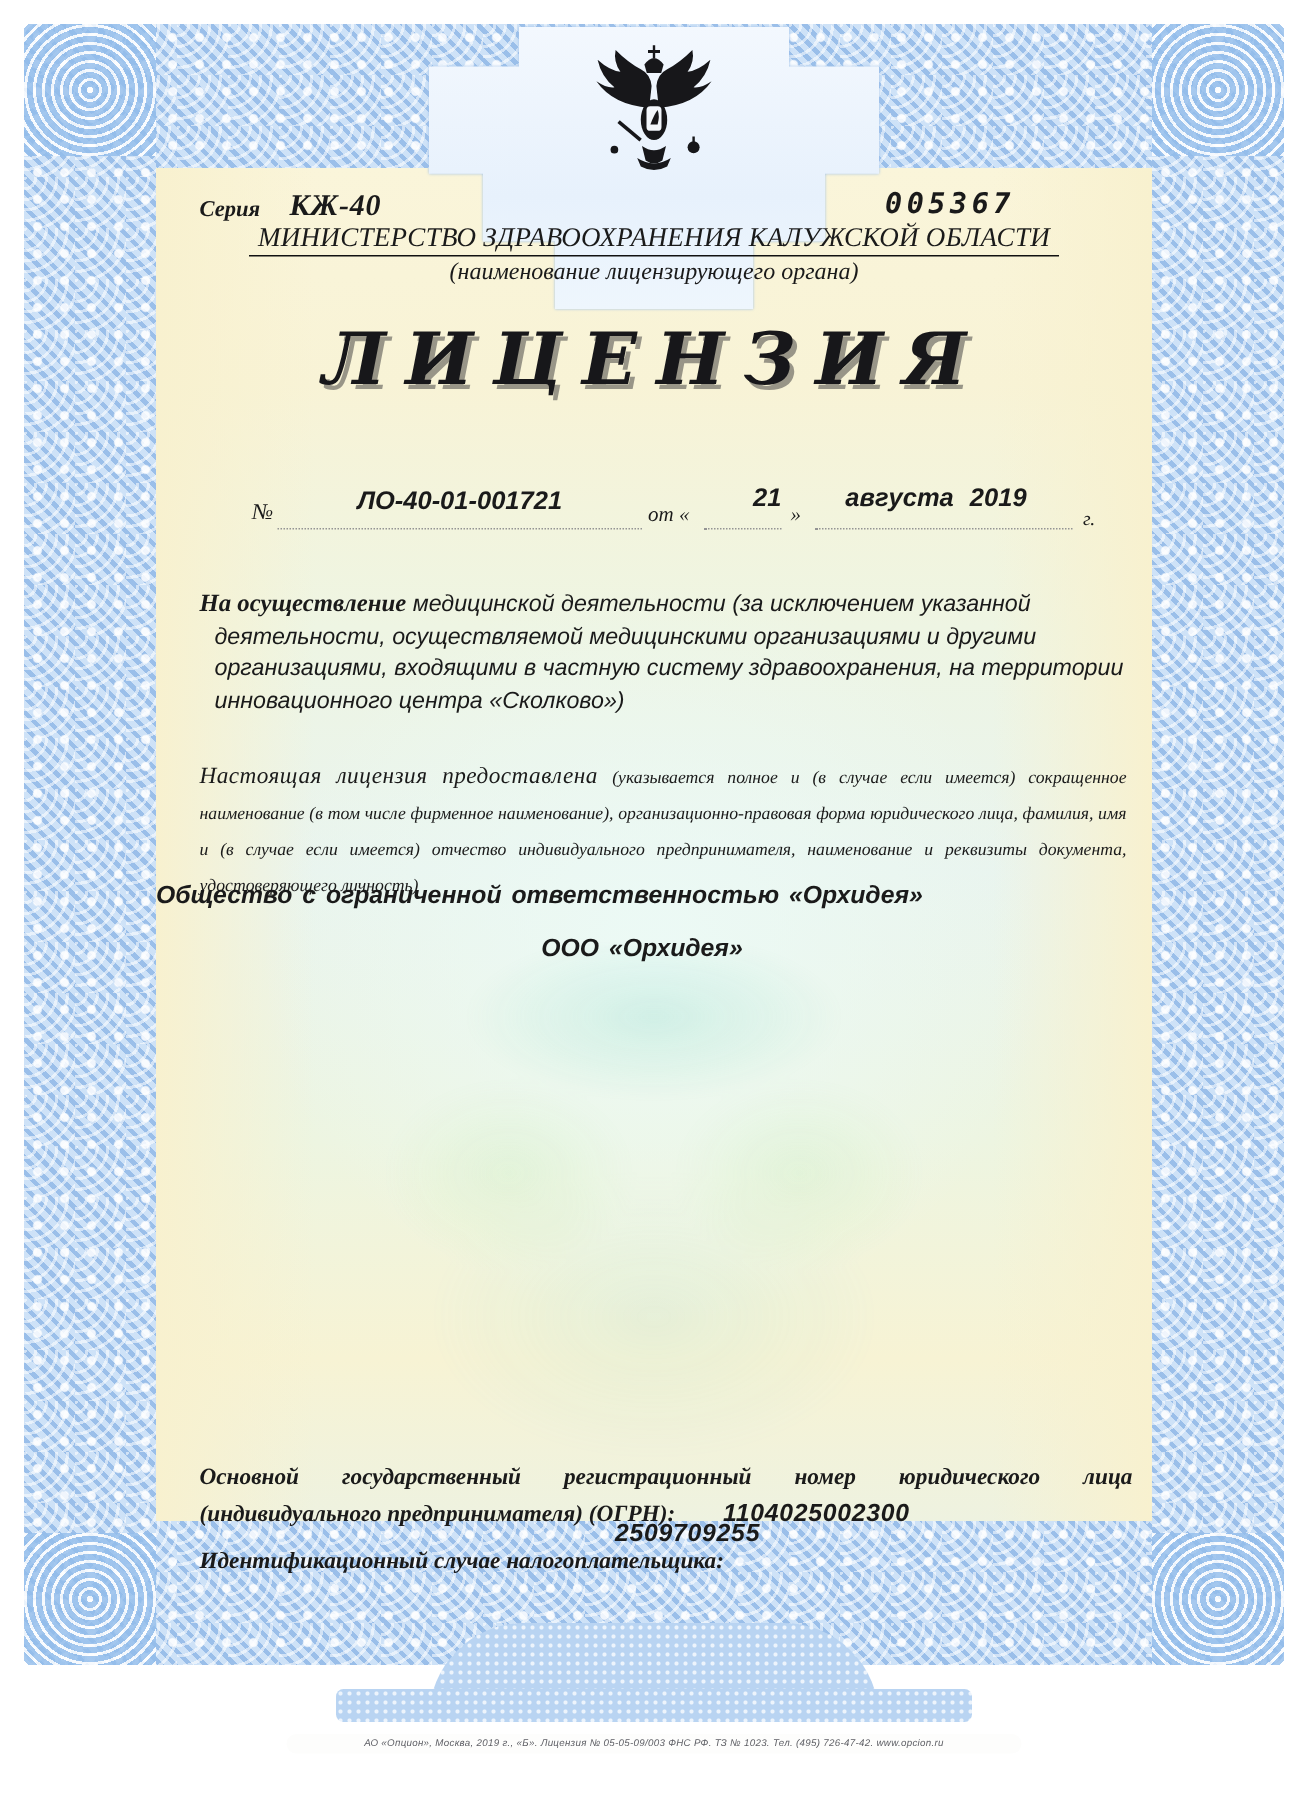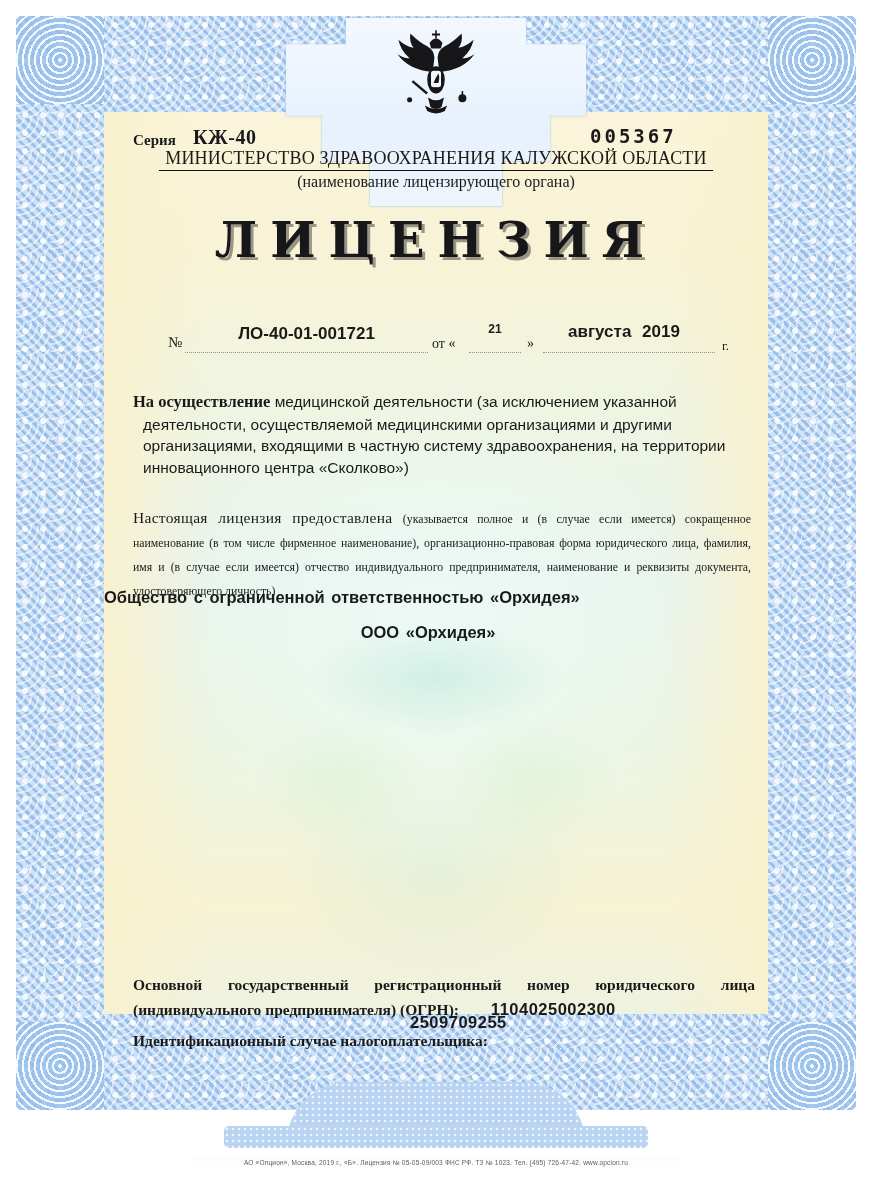--- a/index.html
+++ b/index.html
@@ -1,17 +1,17 @@
 <!DOCTYPE html>
 <html><head>
 <meta charset="utf-8">
 <style>
   html,body{margin:0;padding:0;background:#ffffff;}
   body{width:872px;height:1200px;overflow:hidden;font-family:"Liberation Serif",serif;color:#1a1a1a;}
-  .page{position:relative;width:872px;height:1124px;background:#ffffff;}
+  .page{position:relative;width:872px;height:1124px;background:#ffffff;font-style:italic;}
 
   
   .band{position:absolute;background-color:#aecdf0;
     background-image:
       radial-gradient(circle at 9px 9px, rgba(255,255,255,.85) 2.5px, transparent 3.5px),
       repeating-radial-gradient(circle at 0 0, rgba(255,255,255,.55) 0 2px, transparent 2px 7px),
       repeating-linear-gradient(45deg, rgba(138,179,228,.55) 0 3px, rgba(223,237,251,.65) 3px 7px);
     background-size:18px 18px, 34px 34px, 100% 100%;}
   .band-top{left:16px;top:16px;right:16px;height:96px;border-radius:10px 10px 0 0;}
   .band-bottom{left:16px;bottom:14px;right:16px;height:96px;border-radius:0 0 10px 10px;}
@@ -62,21 +62,21 @@
   .authority-caption{left:104px;right:104px;top:173px;text-align:center;font-size:16px;}
   .doc-title{left:104px;right:104px;top:212px;text-align:center;font-family:"DejaVu Serif",serif;font-weight:bold;
     font-size:48px;letter-spacing:13px;color:#17171a;text-shadow:3px 3px 0 rgba(35,35,40,.45);}
 
   .no-label{left:168px;top:334px;font-size:15px;}
   .dotline{height:0;border-bottom:1.5px dotted #949494;}
   .lic-line{left:185px;top:352px;width:243px;}
   .lic-number{left:185px;top:324px;width:243px;text-align:center;font-family:"Liberation Sans",sans-serif;font-weight:bold;font-size:17px;}
   .date-ot{left:432px;top:336px;font-size:14px;}
   .day-line{left:469px;top:352px;width:52px;}
-  .day-value{left:469px;top:322px;width:52px;text-align:center;font-family:"Liberation Sans",sans-serif;font-weight:bold;font-size:12px;}
+  .day-value{left:469px;top:322px;width:52px;text-align:right;font-family:"Liberation Sans",sans-serif;font-weight:bold;font-size:17px;}
   .quote-close{left:527px;top:336px;font-size:14px;}
   .month-line{left:543px;top:352px;width:172px;}
   .month-value{left:538px;top:322px;width:172px;text-align:center;font-family:"Liberation Sans",sans-serif;font-weight:bold;font-size:17px;word-spacing:6px;}
   .g-label{left:722px;top:338px;font-size:13px;}
 
   .activity{left:133px;top:391px;width:618px;padding-left:10px;text-indent:-10px;
     font-family:"Liberation Sans",sans-serif;font-size:15.5px;line-height:1.38;}
   .activity .lbl{font-family:"Liberation Serif",serif;font-weight:bold;font-size:16.5px;}
 
   .granted{left:133px;top:506px;width:618px;text-align:justify;line-height:1.5;}

